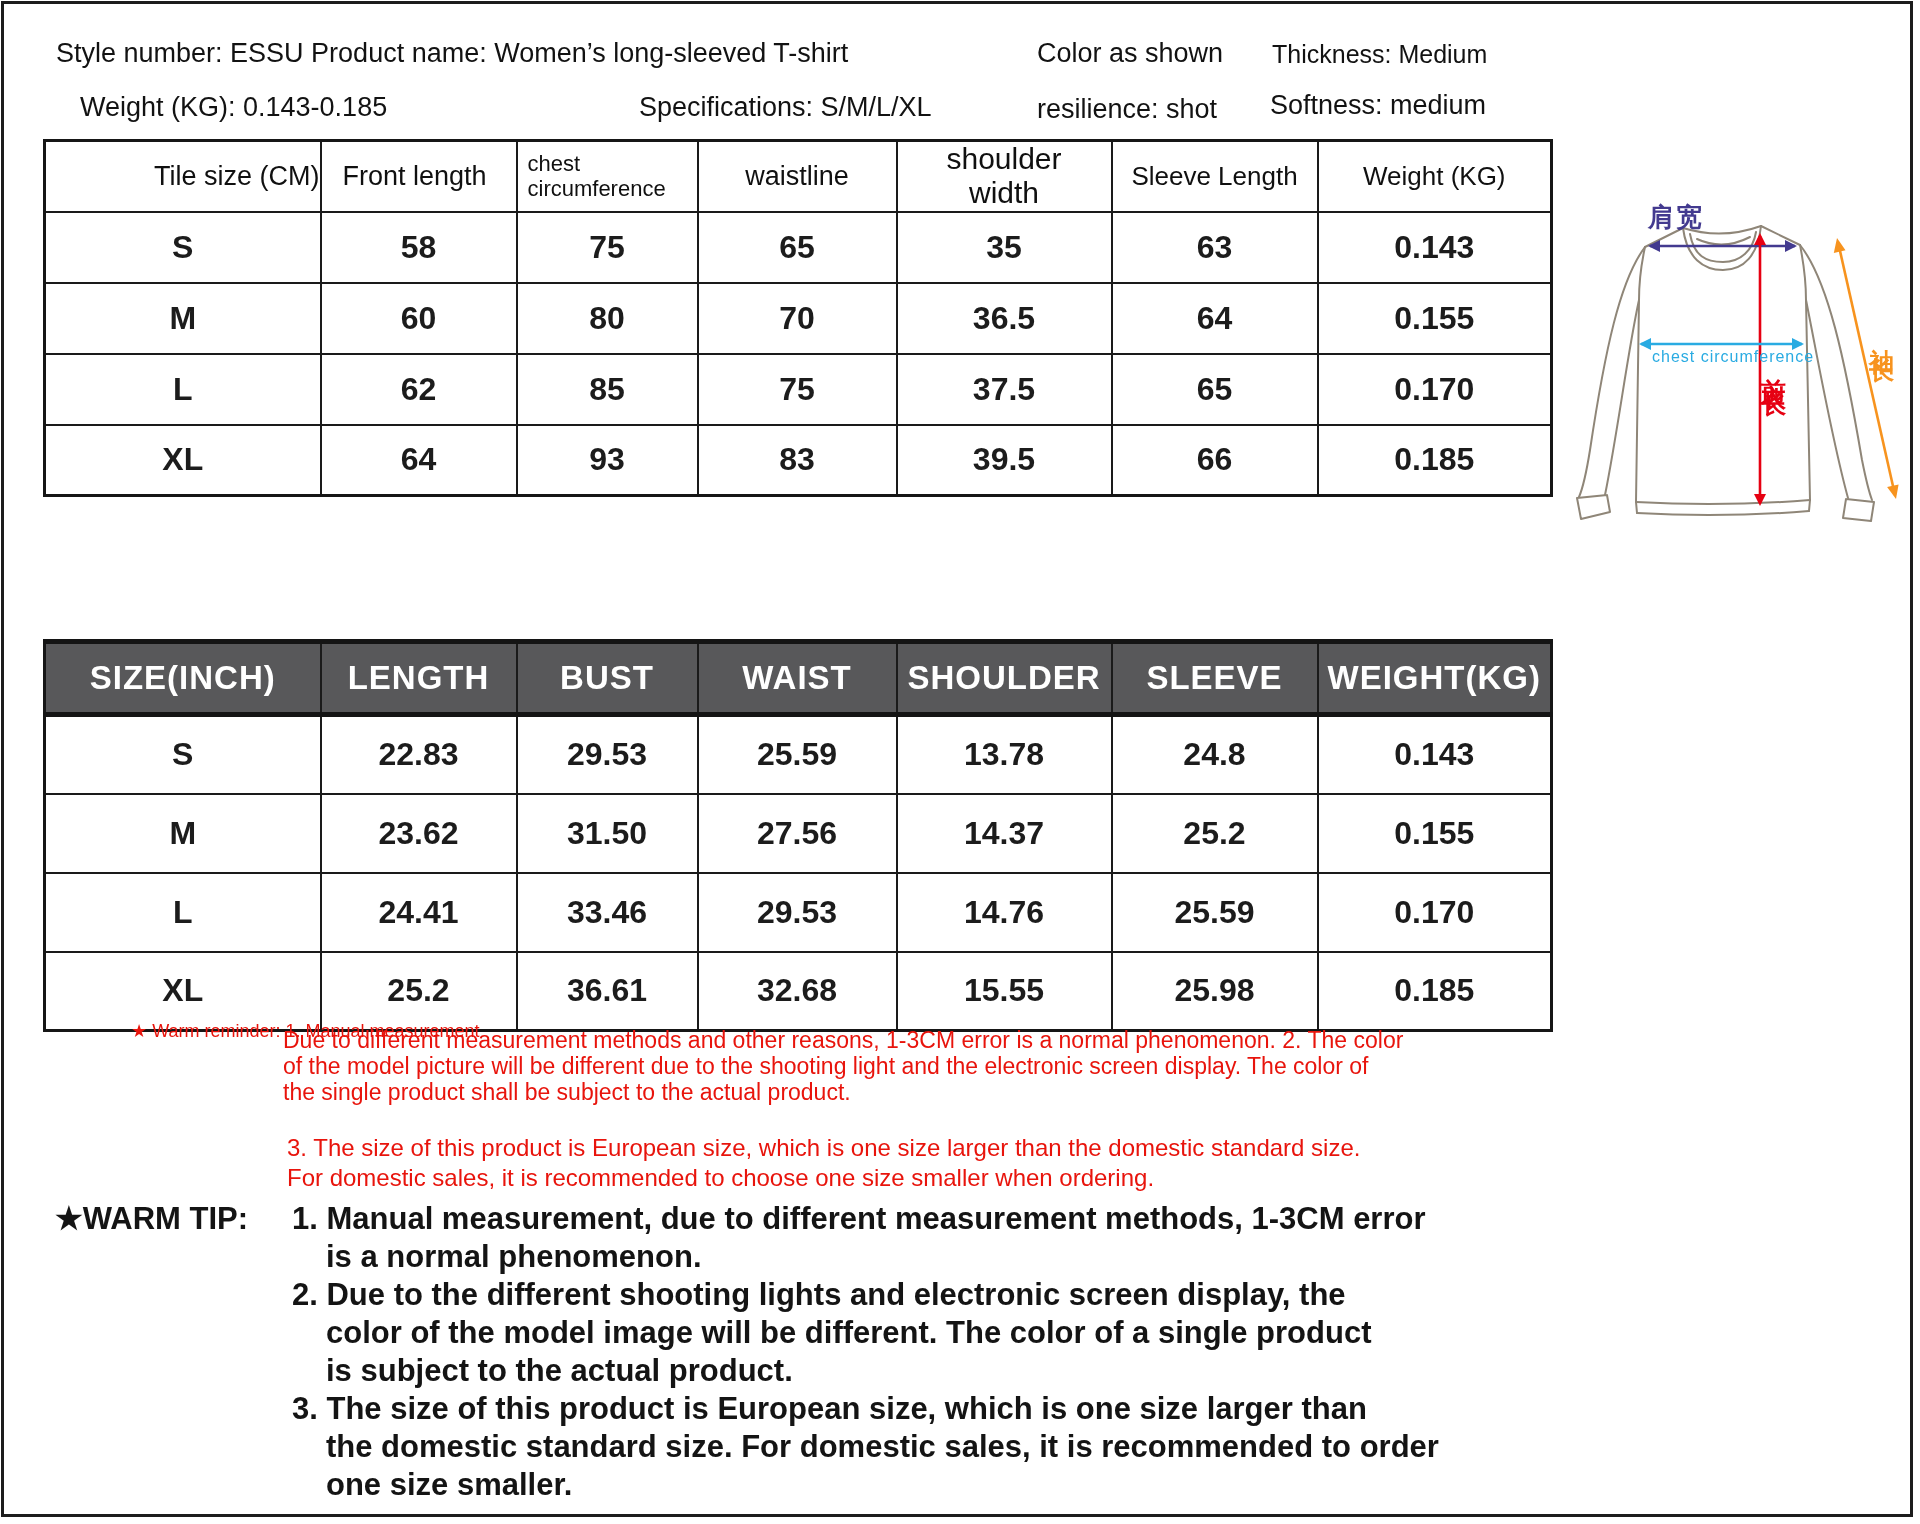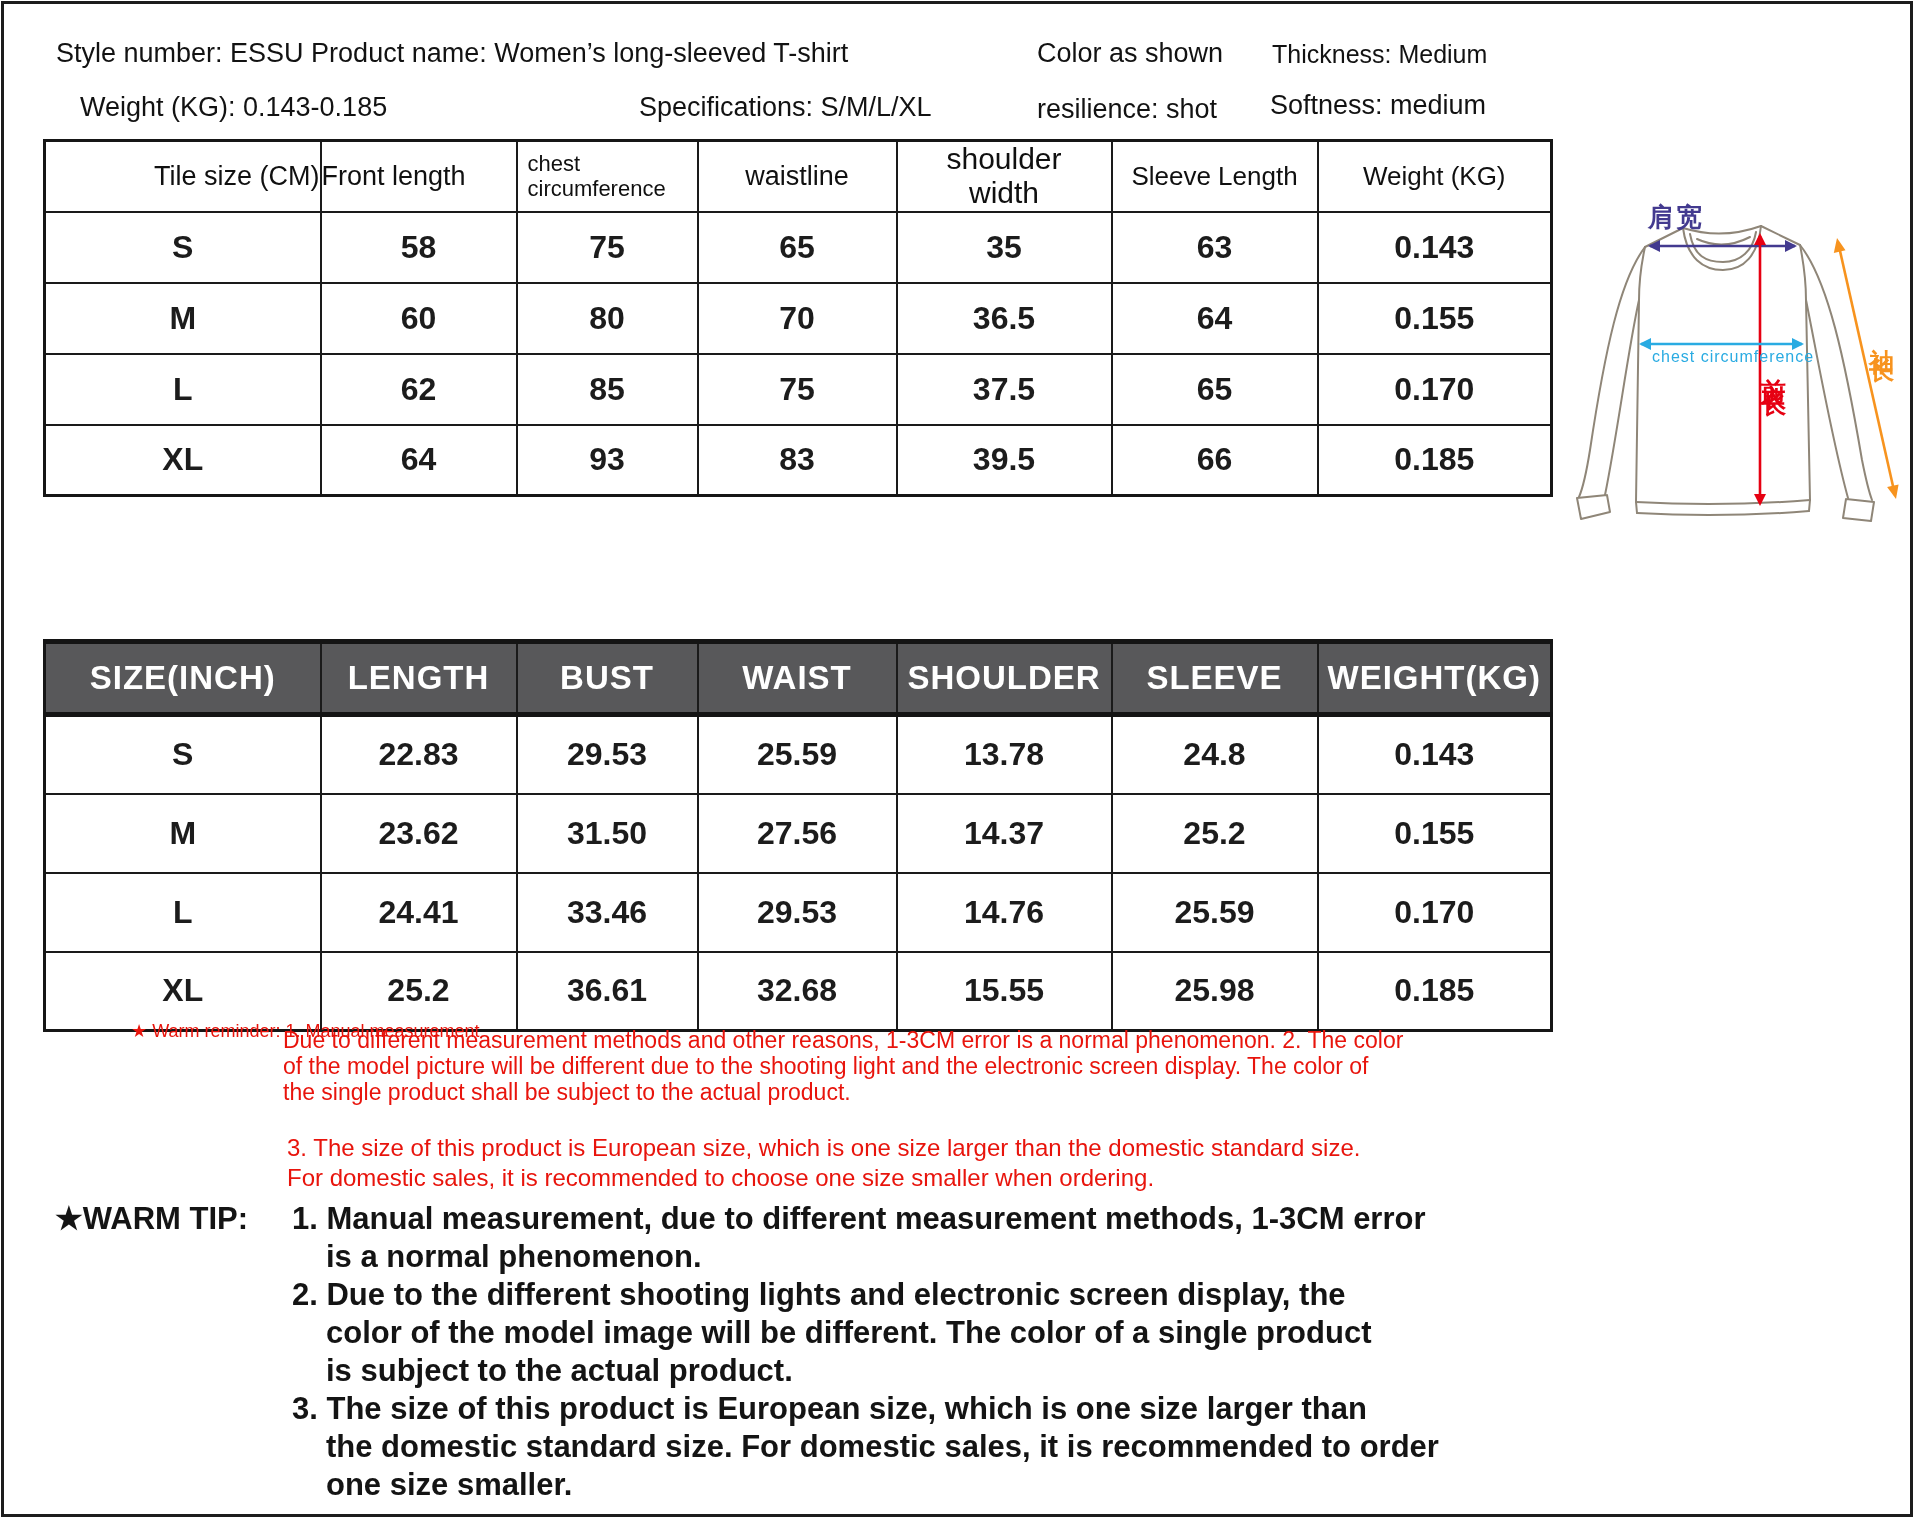--- a/index.html
+++ b/index.html
@@ -20,21 +20,21 @@
   #info-softness{left:1270px;top:90px;}
   
   table{position:absolute;border-collapse:collapse;table-layout:fixed;background:#fff;
     border:3px solid #161616;}
   #cm-table{left:43px;top:139px;width:1507px;}
   #inch-table{left:43px;top:597px;width:1507px;margin-top:42px;}
   td{border:2px solid #1a1a1a;padding:0;text-align:center;vertical-align:middle;
     box-sizing:border-box;overflow:hidden;}
   .desc-row td{height:71px;font-size:27px;color:#101010;background:#fff;}
   .desc-row .c0{text-align:right;padding-left:22px;}
-  .desc-row .c1{text-align:left;padding-right:8px;}
+  .desc-row .c1{text-align:center;padding-right:8px;}
   .desc-row .c2{text-align:left;padding-left:10px;font-size:22px;line-height:25px;}
   .desc-row .c4{font-size:30px;line-height:34px;padding:0 28px;}
   .desc-row .c5,.desc-row .c6{font-size:26px;}
   .dark-row td{background:#58585a;color:#ffffff;font-weight:700;font-size:33px;
     height:72px;border-top:5px solid #141414;border-bottom:5px solid #141414;letter-spacing:1px;}
   .data-row td{font-weight:700;font-size:32px;color:#1c1c1c;}
   #cm-table .data-row td{height:71px;}
   #inch-table .dark-row td{height:73px;}
   #inch-table .data-row td{height:79px;}
   

